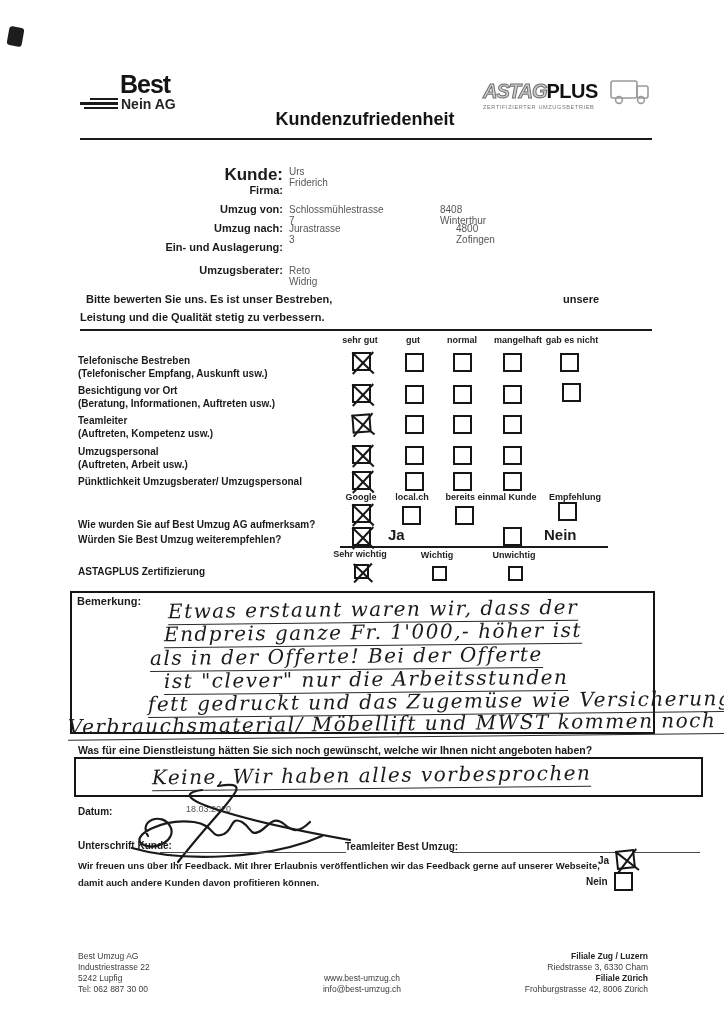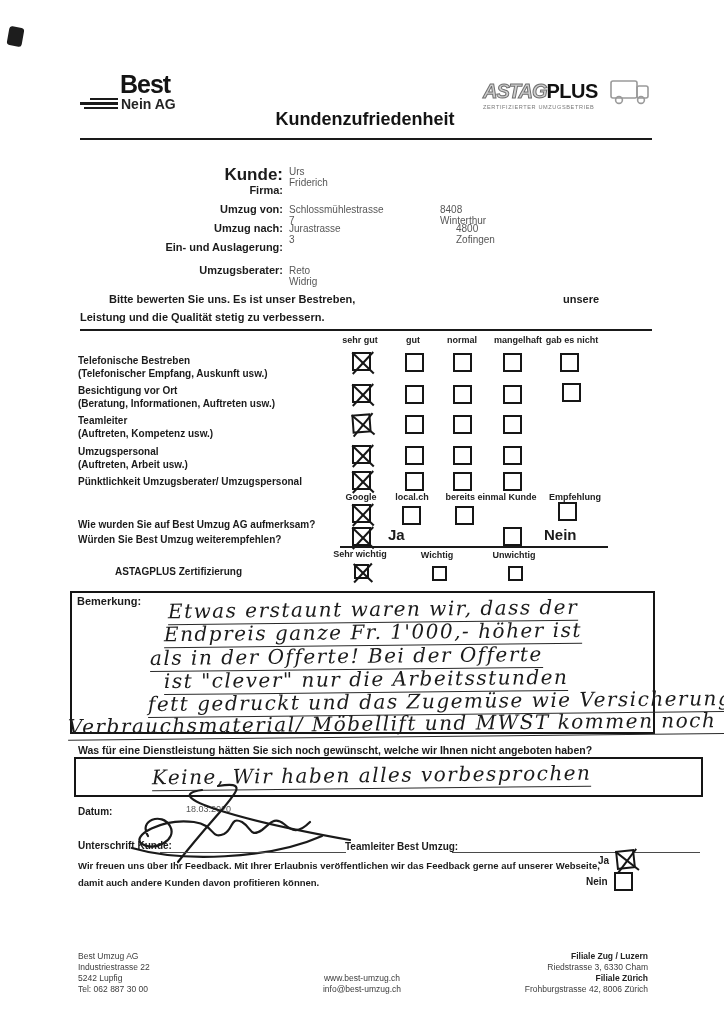--- a/index.html
+++ b/index.html
@@ -81,21 +81,21 @@
   <div class="abs lbl" style="left:60px;top:222px;width:223px;text-align:right;font-size:11px;">Umzug nach:</div>
   <div class="abs val" style="left:289px;top:223px;font-size:10px;">Jurastrasse 3</div>
   <div class="abs val" style="left:440px;top:223px;font-size:10px;margin-left:16px;">4800 Zofingen</div>
 
   <div class="abs lbl" style="left:60px;top:241px;width:223px;text-align:right;font-size:11px;">Ein- und Auslagerung:</div>
 
   <div class="abs lbl" style="left:60px;top:264px;width:223px;text-align:right;font-size:11px;">Umzugsberater:</div>
   <div class="abs val" style="left:289px;top:265px;font-size:10px;">Reto Widrig</div>
 </div>
 
-<div class="abs lbl" style="left:86px;top:293px;font-size:11px;margin-left:23px;">Bitte bewerten Sie uns. Es ist unser Bestreben,</div>
+<div class="abs lbl" style="left:86px;top:293px;font-size:11px;">Bitte bewerten Sie uns. Es ist unser Bestreben,</div>
 <div class="abs lbl" style="left:563px;top:293px;font-size:11px;">unsere</div>
 <div class="abs lbl" style="left:80px;top:311px;width:570px;font-size:11px;">Leistung und die Qualität stetig zu verbessern.</div>
 <div class="rule" style="left:80px;top:329px;width:572px;height:1.8px;"></div>
 
 <div class="abs colhead" style="left:335px;top:335px;width:50px;">sehr gut</div>
 <div class="abs colhead" style="left:393px;top:335px;width:40px;">gut</div>
 <div class="abs colhead" style="left:437px;top:335px;width:50px;">normal</div>
 <div class="abs colhead" style="left:487px;top:335px;width:62px;">mangelhaft</div>
 <div class="abs colhead" style="left:539px;top:335px;width:66px;">gab es nicht</div>
 
@@ -148,21 +148,21 @@
 <div class="abs rowlbl" style="left:78px;top:534px;">Würden Sie Best Umzug weiterempfehlen?</div>
 <div class="box crossed" style="left:352px;top:527px;"></div>
 <div class="abs lbl" style="left:388px;top:526px;font-size:15px;">Ja</div>
 <div class="box" style="left:503px;top:527px;"></div>
 <div class="abs lbl" style="left:544px;top:526px;font-size:15px;">Nein</div>
 <div class="rule" style="left:340px;top:546px;width:268px;height:1.8px;"></div>
 
 <div class="abs colhead" style="left:330px;top:549px;width:60px;">Sehr wichtig</div>
 <div class="abs colhead" style="left:407px;top:550px;width:60px;">Wichtig</div>
 <div class="abs colhead" style="left:484px;top:550px;width:60px;">Unwichtig</div>
-<div class="abs rowlbl" style="left:78px;top:566px;margin-left:37px;">ASTAGPLUS Zertifizierung</div>
+<div class="abs rowlbl" style="left:78px;top:566px;">ASTAGPLUS Zertifizierung</div>
 <div class="box sm crossed" style="left:354px;top:564px;"></div>
 <div class="box sm" style="left:432px;top:566px;"></div>
 <div class="box sm" style="left:508px;top:566px;"></div>
 
 <div class="abs" style="left:70px;top:591px;width:581px;height:139px;border:2px solid #151515;"></div>
 <div class="abs lbl" style="left:77px;top:595px;font-size:11px;">Bemerkung:</div>
 <div class="abs hw u" style="left:168px;top:597px;font-size:20px;">Etwas erstaunt waren wir, dass der</div>
 <div class="abs hw u" style="left:164px;top:620px;font-size:20px;">Endpreis ganze Fr. 1'000,- höher ist</div>
 <div class="abs hw u" style="left:150px;top:644px;font-size:20px;">als in der Offerte! Bei der Offerte</div>
 <div class="abs hw u" style="left:164px;top:667px;font-size:20px;">ist "clever" nur die Arbeitsstunden</div>

